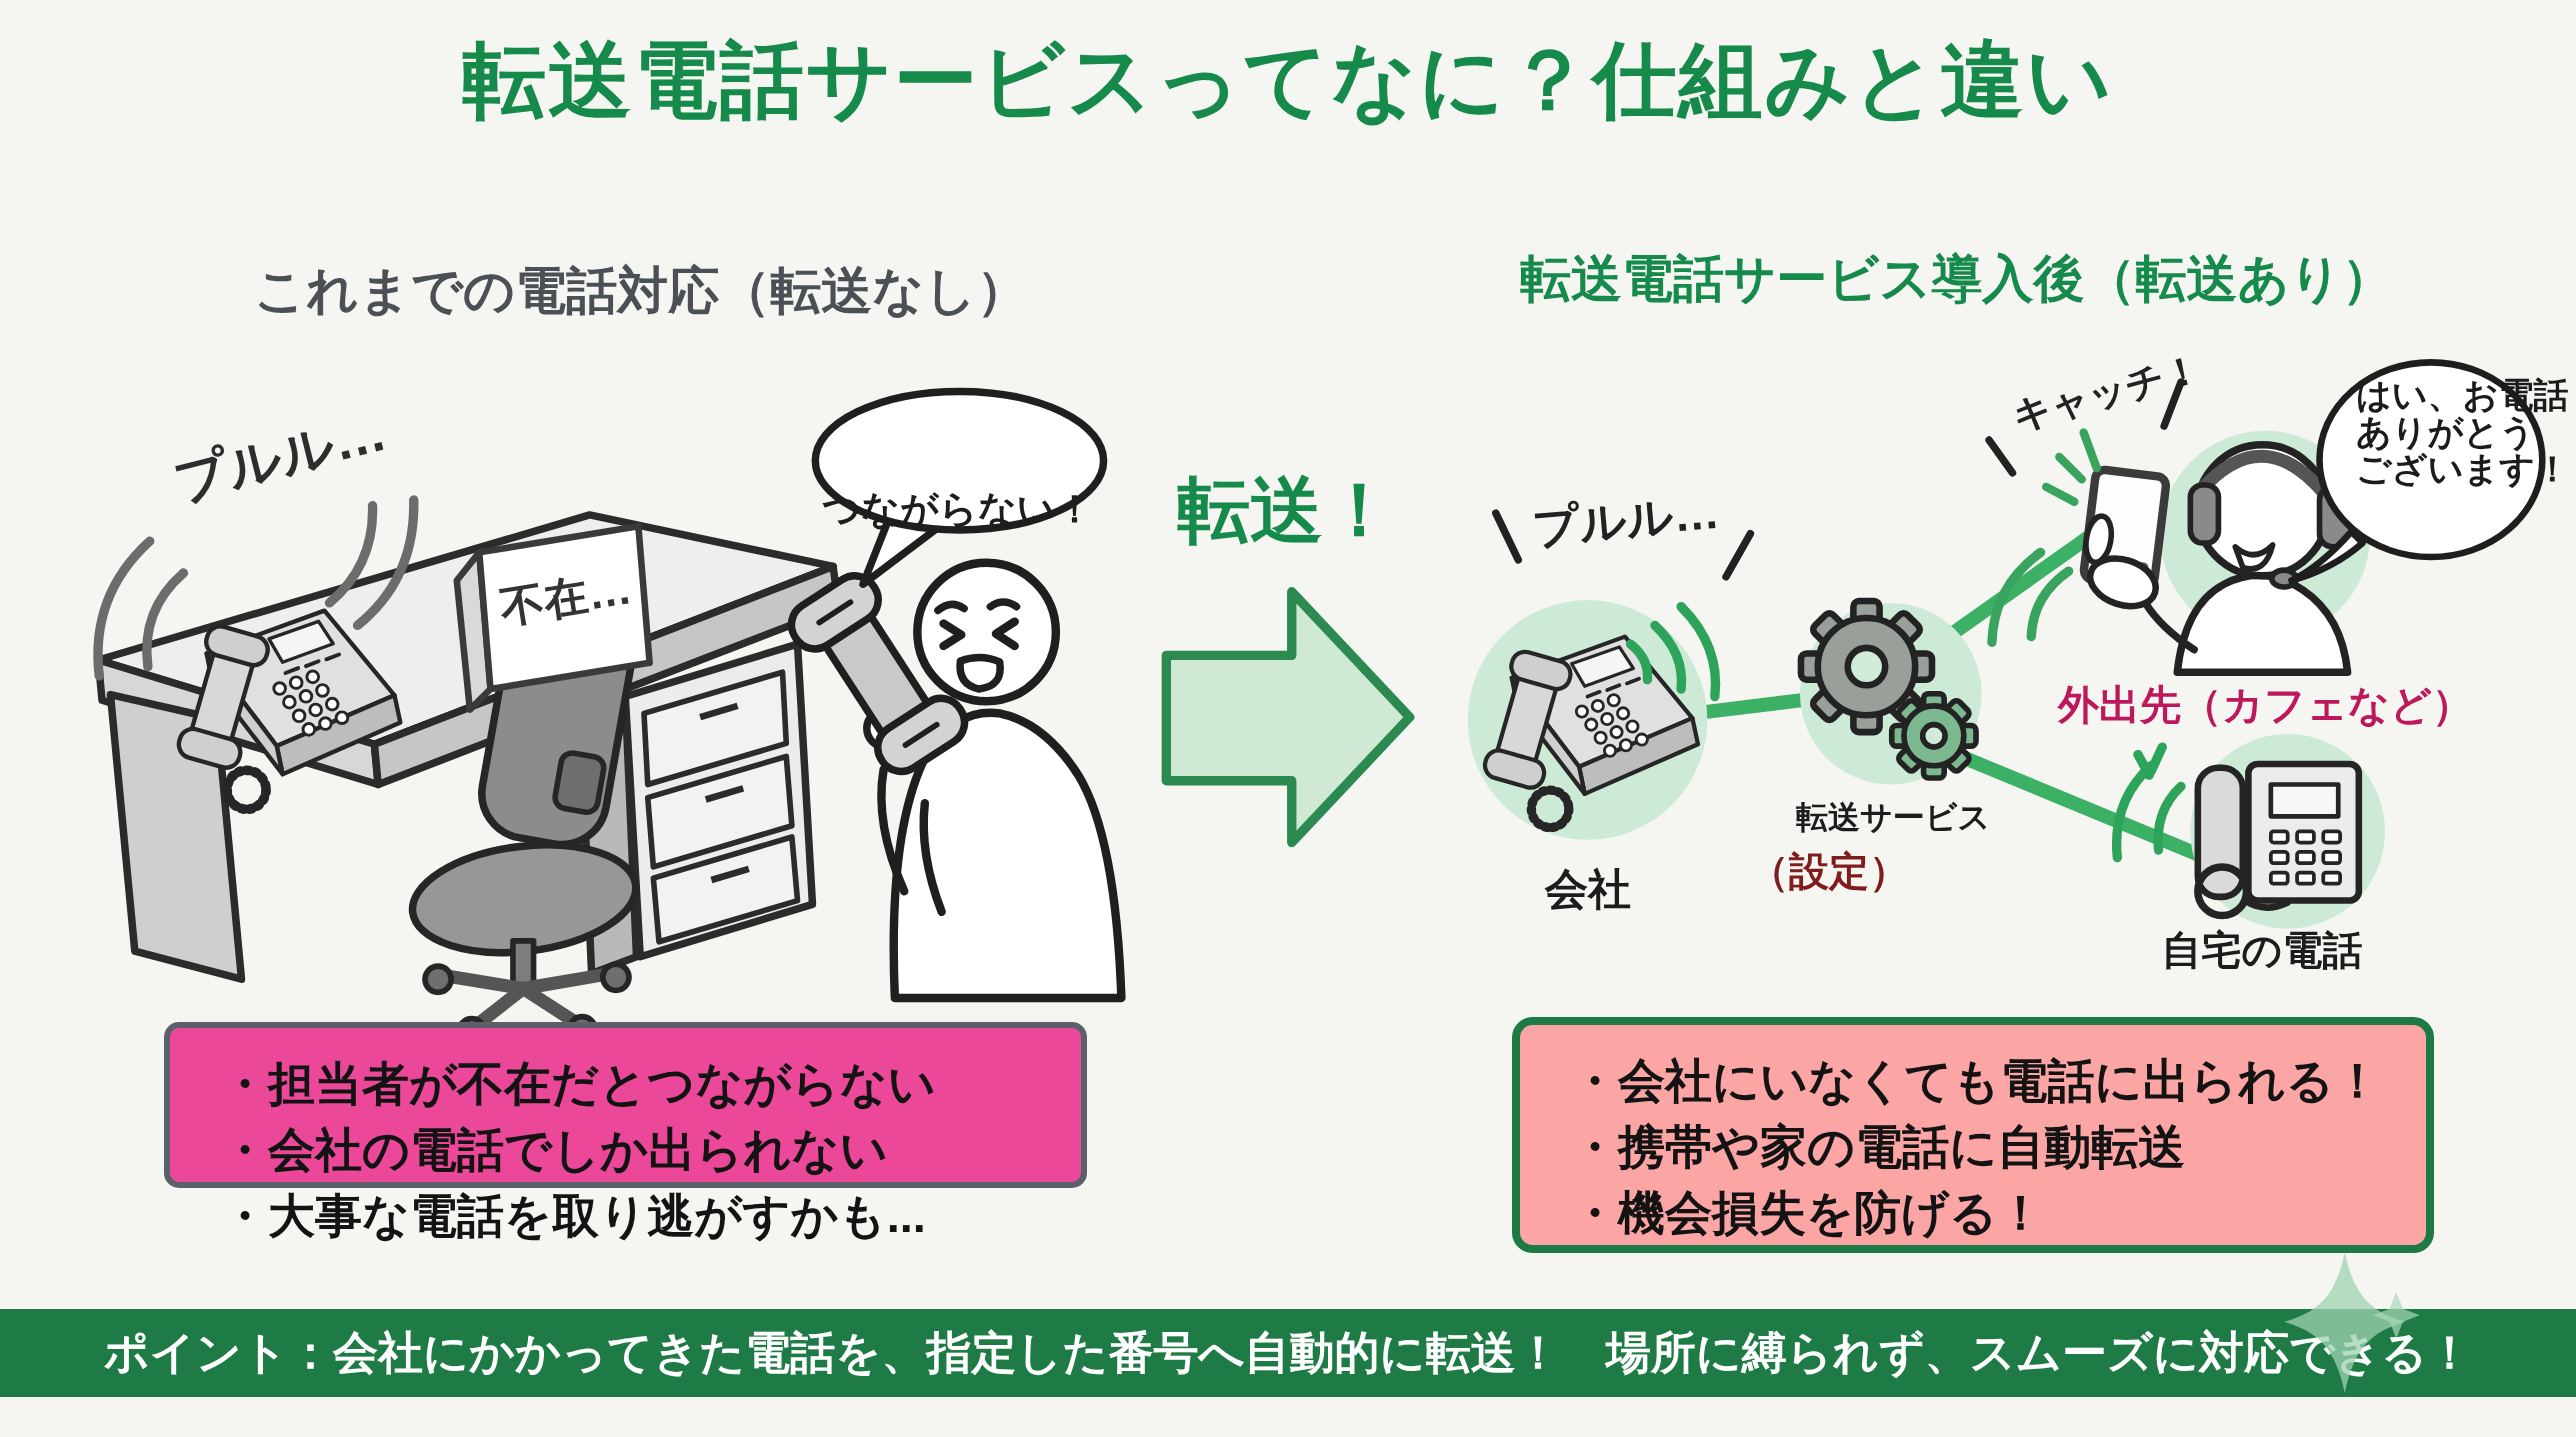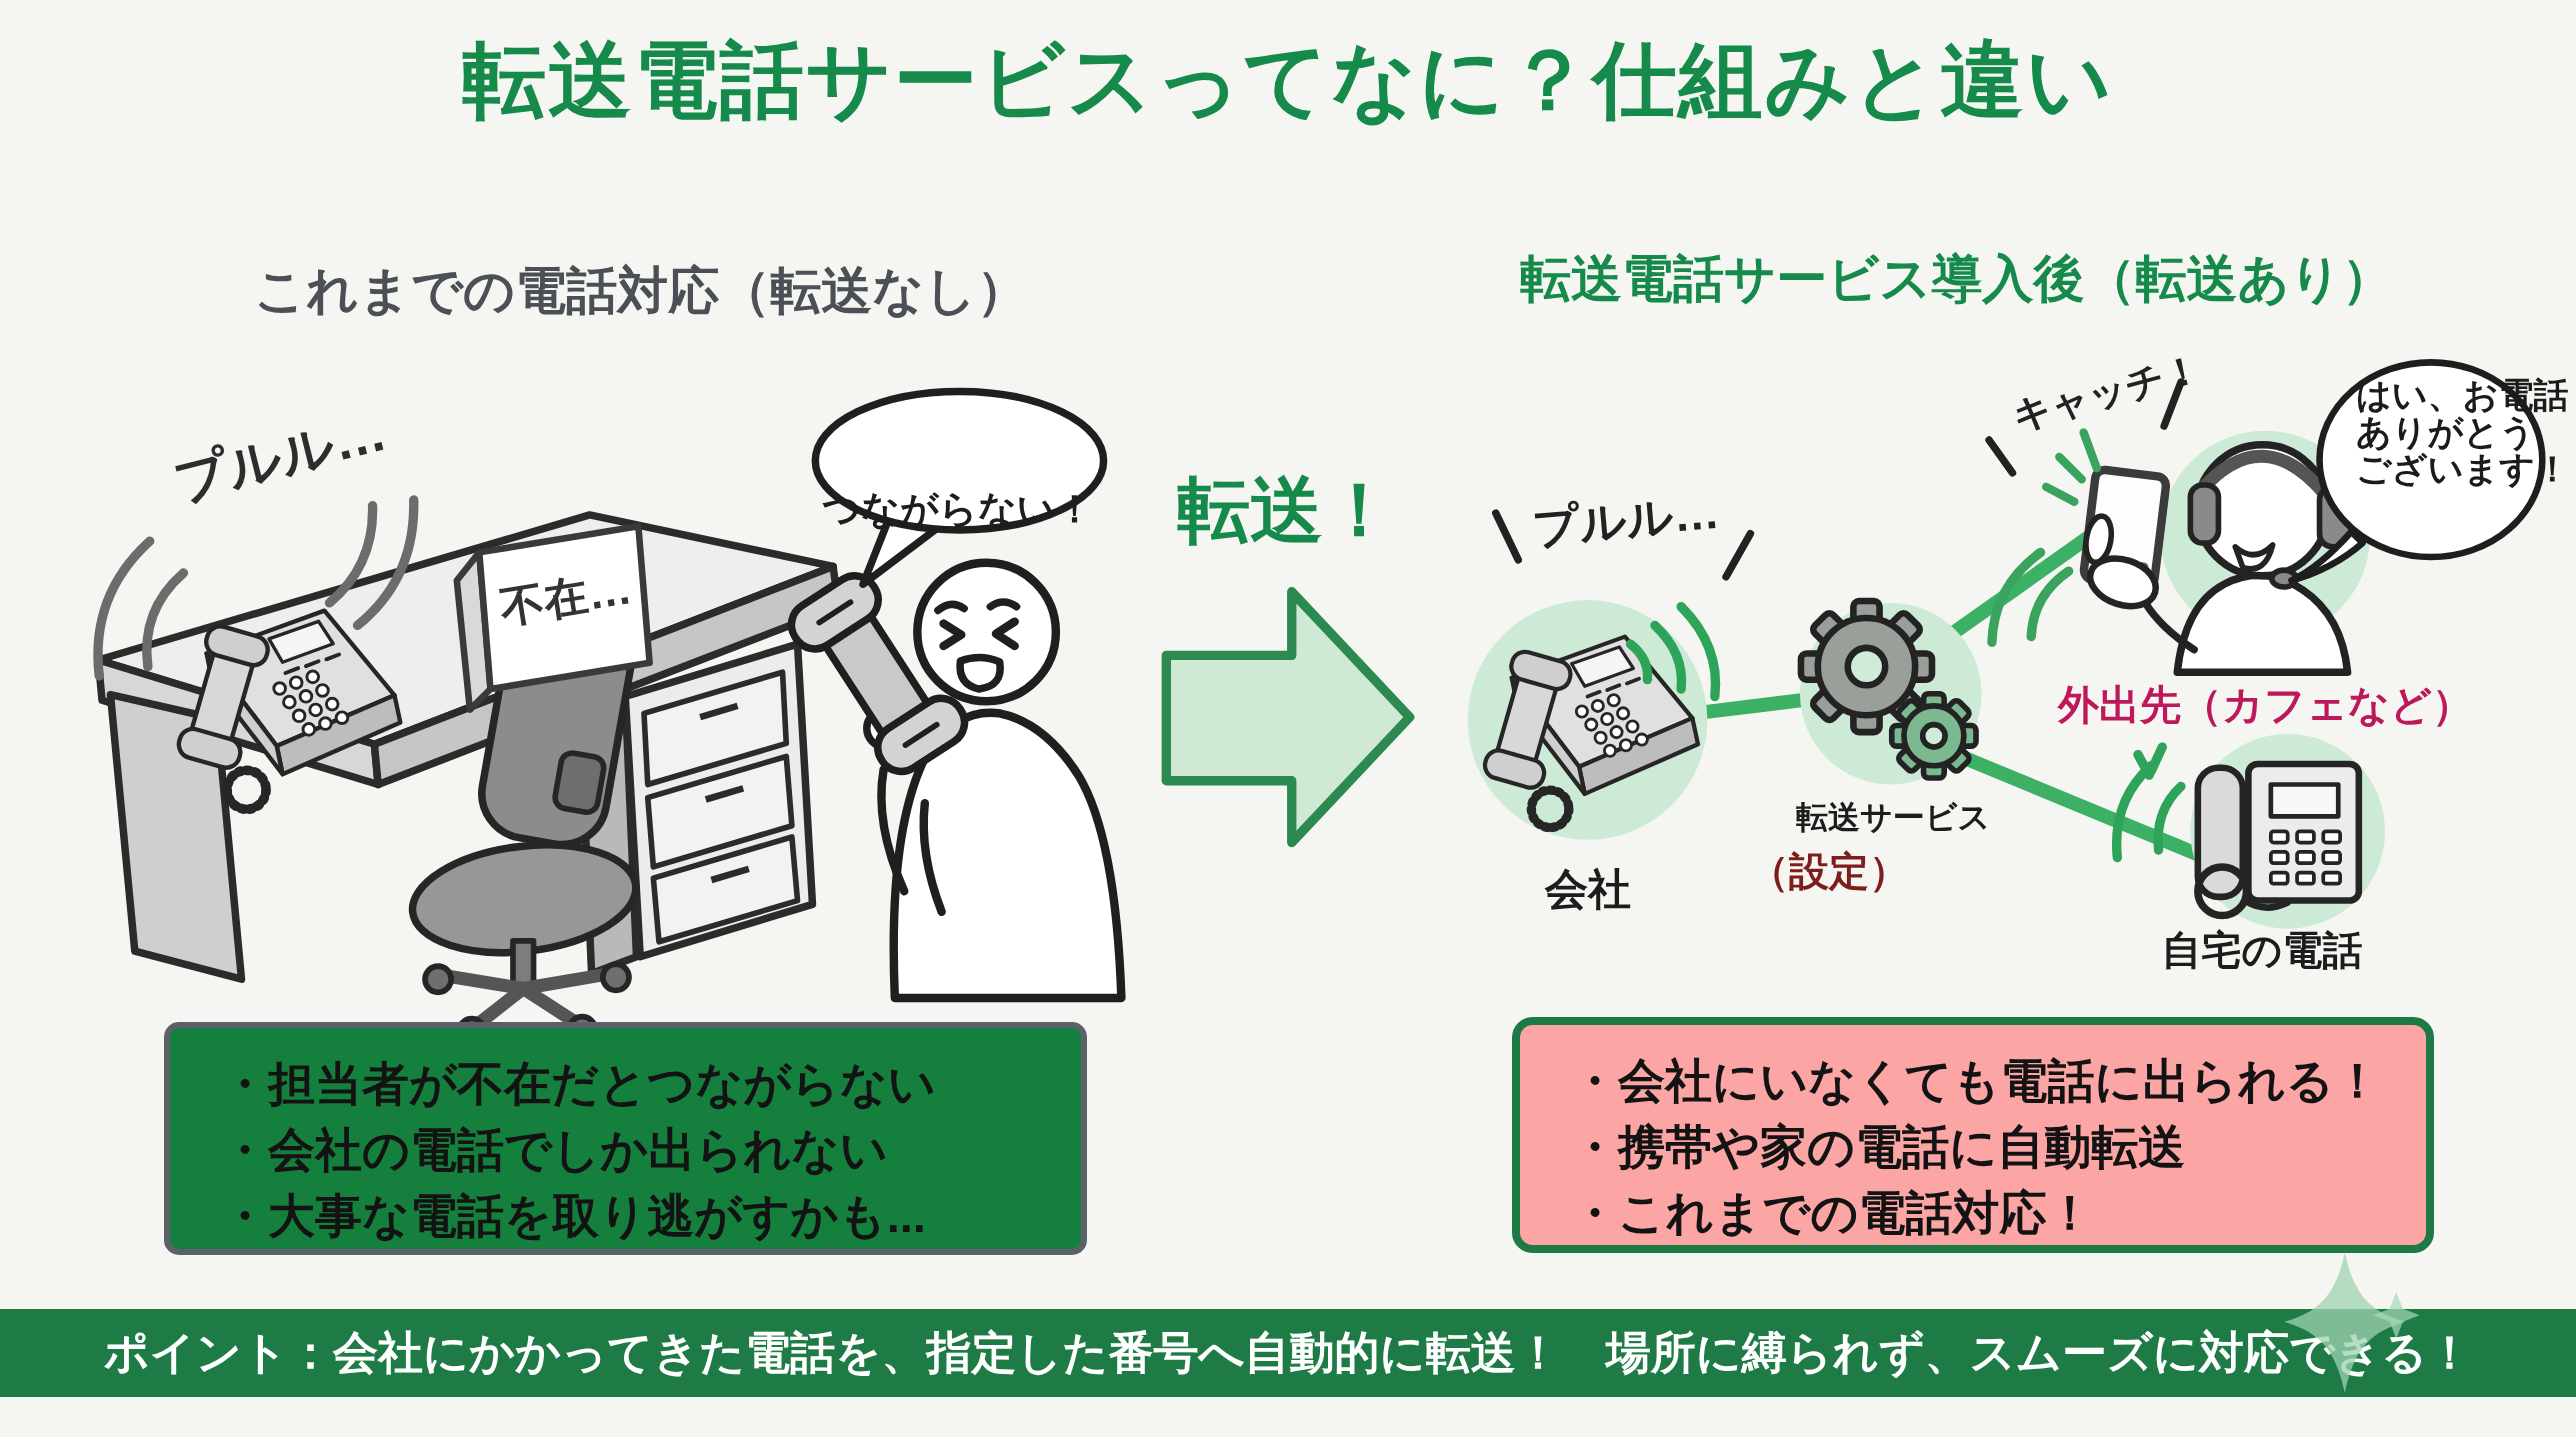--- a/index.html
+++ b/index.html
@@ -23,21 +23,21 @@
               transform:rotate(-5deg);transform-origin:left top;}
   .company{left:1485px;top:861px;width:206px;text-align:center;font-size:43px;font-weight:bold;color:#1c1c1c;}
   .svc1{left:1749px;top:796px;width:288px;text-align:center;font-size:32px;font-weight:bold;color:#1c1c1c;}
   .svc2{left:1749px;top:844px;width:288px;font-size:40px;font-weight:bold;color:#7f1d1d;}
   .catch{left:2007px;top:393px;font-size:38px;font-weight:bold;color:#222;
          transform:rotate(-15deg);transform-origin:left top;}
   .opbubble{left:2328px;top:376px;font-size:35px;font-weight:bold;color:#1b1b1b;line-height:37px;margin-left:28px;}
   .mobile{left:2041px;top:678px;width:449px;text-align:center;font-size:41px;font-weight:bold;color:#be185d;}
   .home{left:2075px;top:923px;width:374px;text-align:center;font-size:40px;font-weight:bold;color:#1c1c1c;}
   .box{position:absolute;z-index:1;box-sizing:border-box;}
-  .box-problem{left:164px;top:1022px;width:923px;height:233px;background:#15803d;
+  .box-problem{left:164px;top:1022px;width:923px;height:166px;background:#ec4899;
                border:6.6px solid #5c6169;border-radius:15px;padding:22.5px 0 0 51px;}
   .box-benefit{left:1512px;top:1017px;width:922px;height:236px;background:#fca5a5;
                border:8.4px solid #1d7a45;border-radius:20.6px;padding:22.5px 0 0 51px;}
   .box-line{font-size:47px;font-weight:bold;color:#121312;line-height:66px;white-space:nowrap;}
   .footer-bar{position:absolute;z-index:1;left:0;top:1309px;width:2576px;height:88px;background:#1e7b45;}
   .footer-text{position:absolute;z-index:2;left:0;top:1309px;width:2576px;height:88px;line-height:88px;
                text-align:center;font-size:45px;font-weight:bold;color:#ffffff;white-space:nowrap;}
 </style>
 </head>
 <body>
@@ -285,21 +285,21 @@
 
 <div class="box box-problem">
   <div class="box-line">・担当者が不在だとつながらない</div>
   <div class="box-line">・会社の電話でしか出られない</div>
   <div class="box-line">・大事な電話を取り逃がすかも...</div>
 </div>
 
 <div class="box box-benefit">
   <div class="box-line">・会社にいなくても電話に出られる！</div>
   <div class="box-line">・携帯や家の電話に自動転送</div>
-  <div class="box-line">・これまでの電話対応！</div>
+  <div class="box-line">・機会損失を防げる！</div>
 </div>
 
 <div class="footer-bar"></div>
 <div class="footer-text">ポイント：会社にかかってきた電話を、指定した番号へ自動的に転送！　場所に縛られず、スムーズに対応できる！</div>
 
 <svg id="spark" width="2576" height="1438" viewBox="0 0 2752 1536">
   <path opacity="0.75" fill="#9fd1b0" d="M2505,1338 C2515,1385 2534,1402 2570,1412 C2534,1422 2515,1440 2505,1488 C2495,1440 2476,1422 2440,1412 C2476,1402 2495,1385 2505,1338 Z"></path>
   <path opacity="0.7" fill="#a8d8b8" d="M2560,1380 l7,18 l18,7 l-18,7 l-7,18 l-7,-18 l-18,-7 l18,-7 Z"></path>
 </svg>
 

